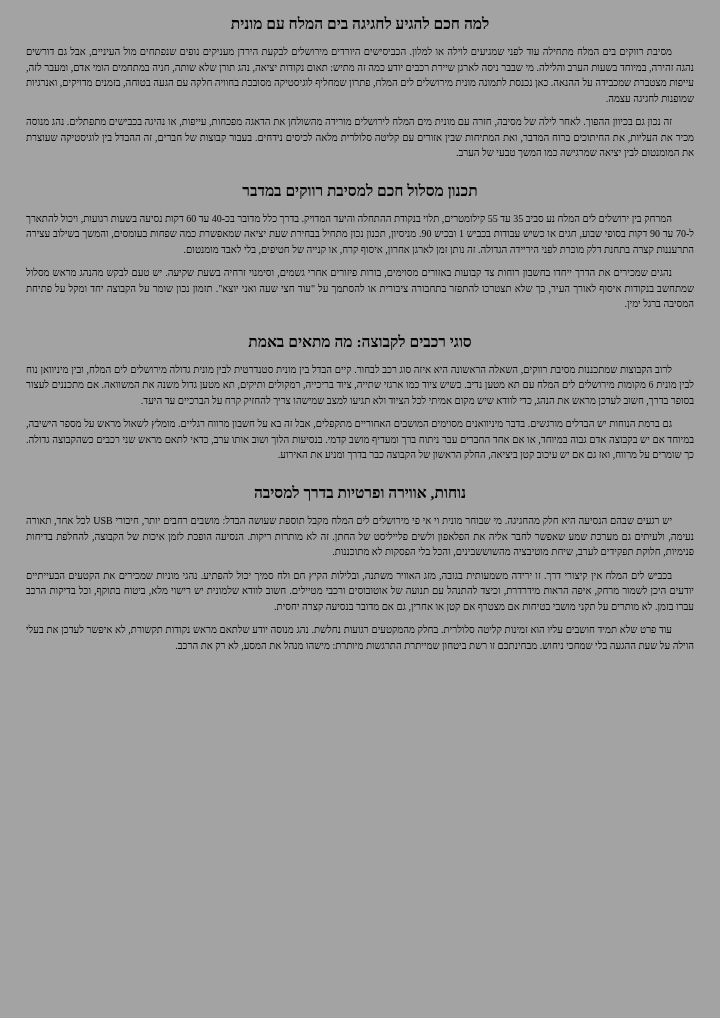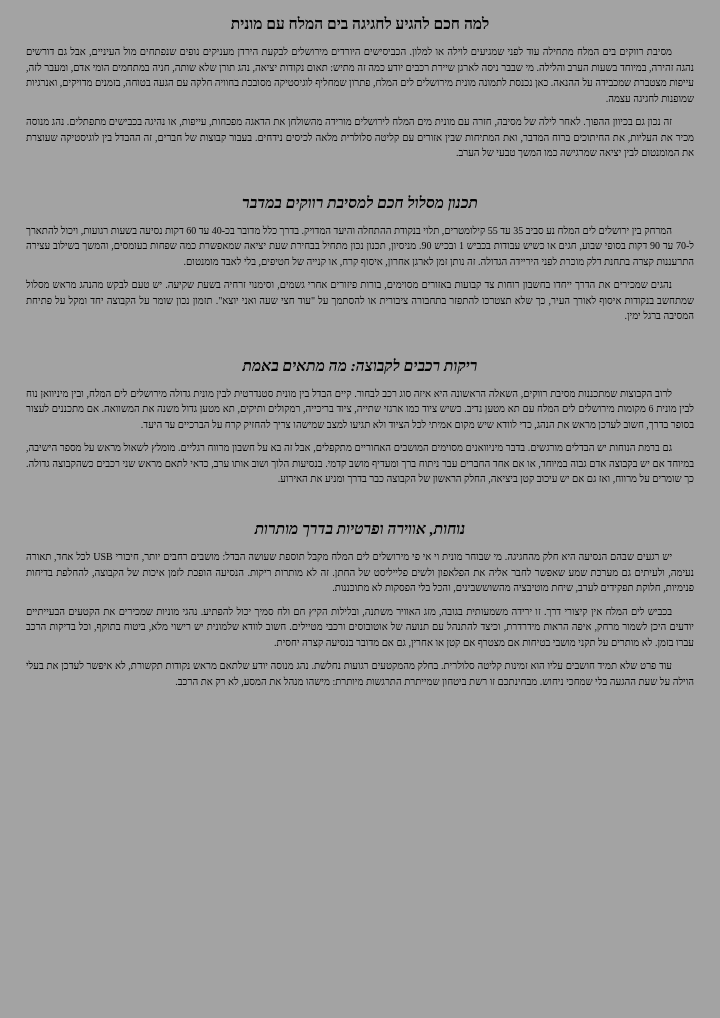--- a/index.html
+++ b/index.html
@@ -25,22 +25,21 @@
     font-family: "Liberation Serif", "DejaVu Serif", serif;
     font-size: 15.5px;
     font-weight: bold;
     text-align: center;
     margin: 0 0 10px 0;
     padding: 0;
     line-height: 1.3;
     color: #000;
   }
   .section + .section h2.section-heading {
-    margin-top: 32px;
-    font-style: italic;
+    margin-top: 20px;
   }
   p.para {
     font-size: 10px;
     line-height: 1.55;
     text-align: justify;
     text-justify: inter-word;
     margin: 8px 0 8px 0;
     text-indent: 22px;
     color: #000;
   }
@@ -63,27 +62,27 @@
     <p class="para">זה נכון גם בכיוון ההפוך. לאחר לילה של מסיבה, חזרה עם מונית מים המלח לירושלים מורידה מהשולחן את הדאגה מפכחות, עייפות, או נהיגה בכבישים מתפתלים. נהג מנוסה מכיר את העליות, את החיתוכים ברוח המדבר, ואת המתיחות שבין אזורים עם קליטה סלולרית מלאה לכיסים נידחים. בעבור קבוצות של חברים, זה ההבדל בין לוגיסטיקה שעוצרת את המומנטום לבין יציאה שמרגישה כמו המשך טבעי של הערב.</p>
   </div>
 
   <div class="section">
     <h2 class="section-heading">תכנון מסלול חכם למסיבת רווקים במדבר</h2>
     <p class="para">המרחק בין ירושלים לים המלח נע סביב 35 עד 55 קילומטרים, תלוי בנקודת ההתחלה והיעד המדויק. בדרך כלל מדובר בכ-40 עד 60 דקות נסיעה בשעות רגועות, ויכול להתארך ל-70 עד 90 דקות בסופי שבוע, חגים או כשיש עבודות בכביש 1 ובכיש 90. מניסיון, תכנון נכון מתחיל בבחירת שעת יציאה שמאפשרת כמה שפחות בעומסים, והמשך בשילוב עצירה התרעננות קצרה בתחנת דלק מוכרת לפני היריידה הגדולה. זה נותן זמן לארגן אחרון, איסוף קרח, או קנייה של חטיפים, בלי לאבד מומנטום.</p>
     <p class="para">נהגים שמכירים את הדרך ייחדו בחשבון רוחות צד קבועות באזורים מסוימים, בורות פיזורים אחרי גשמים, וסימנוי זרחיה בשעת שקיעה. יש טעם לבקש מהנהג מראש מסלול שמתחשב בנקודות איסוף לאורך העיר, כך שלא תצטרכו להתפזר בתחבורה ציבורית או להסתמך על "עוד חצי שעה ואני יוצא". תזמון נכון שומר על הקבוצה יחד ומקל על פתיחת המסיבה ברגל ימין.</p>
   </div>
 
   <div class="section">
-    <h2 class="section-heading">ריקות רכבים לקבוצה: מה מתאים באמת</h2>
+    <h2 class="section-heading">סוגי רכבים לקבוצה: מה מתאים באמת</h2>
     <p class="para">לרוב הקבוצות שמתכננות מסיבת רווקים, השאלה הראשונה היא איזה סוג רכב לבחור. קיים הבדל בין מונית סטנדרטית לבין מונית גדולה מירושלים לים המלח, ובין מיניוואן נוח לבין מונית 6 מקומות מירושלים לים המלח עם תא מטען נדיב. כשיש ציוד כמו ארגזי שתייה, ציוד בריכייה, רמקולים ותיקים, תא מטען גדול משנה את המשוואה. אם מתכננים לעצור בסופר בדרך, חשוב לעדכן מראש את הנהג, כדי לוודא שיש מקום אמיתי לכל הציוד ולא תגיעו למצב שמישהו צריך להחזיק קרח על הברכיים עד היעד.</p>
     <p class="para">גם ברמת הנוחות יש הבדלים מורגשים. בדבר מיניוואנים מסוימים המושבים האחוריים מתקפלים, אבל זה בא על חשבון מרווח רגליים. מומלץ לשאול מראש על מספר הישיבה, במיוחד אם יש בקבוצה אדם גבוה במיוחד, או אם אחד החברים עבר ניתוח ברך ומעדיף מושב קדמי. בנסיעות הלוך ושוב אותו ערב, כדאי לתאם מראש שני רכבים כשהקבוצה גדולה. כך שומרים על מרווח, ואז גם אם יש עיכוב קטן ביציאה, החלק הראשון של הקבוצה כבר בדרך ומניע את האירוע.</p>
   </div>
 
   <div class="section">
-    <h2 class="section-heading">נוחות, אווירה ופרטיות בדרך מותרות</h2>
+    <h2 class="section-heading">נוחות, אווירה ופרטיות בדרך למסיבה</h2>
     <p class="para">יש רגעים שבהם הנסיעה היא חלק מהחגיגה. מי שבוחר מונית וי אי פי מירושלים לים המלח מקבל תוספת שעושה הבדל: מושבים רחבים יותר, חיבורי USB לכל אחד, תאורה נעימה, ולעיתים גם מערכת שמע שאפשר לחבר אליה את הפלאפון ולשים פלייליסט של החתן. זה לא מותרות ריקות. הנסיעה הופכת לזמן איכות של הקבוצה, להחלפת בדיחות פנימיות, חלוקת תפקידים לערב, שיחת מוטיבציה מהשוששבינים, והכל בלי הפסקות לא מתוכננות.</p>
   </div>
 
   <div class="section">
     <p class="para">בכביש לים המלח אין קיצורי דרך. זו ירידה משמעותית בגובה, מזג האוויר משתנה, ובלילות הקיץ חם ולח סמיך יכול להפתיע. נהגי מוניות שמכירים את הקטעים הבעייתיים יודעים היכן לשמור מרחק, איפה הראות מידרדרת, וכיצד להתנהל עם תנועה של אוטובוסים ורכבי מטיילים. חשוב לוודא שלמונית יש רישוי מלא, ביטוח בתוקף, וכל בדיקות הרכב עברו בזמן. לא מותרים על תקני מושבי בטיחות אם מצטרף אם קטן או אחרין, גם אם מדובר בנסיעה קצרה יחסית.</p>
     <p class="para">עוד פרט שלא תמיד חושבים עליו הוא זמינות קליטה סלולרית. בחלק מהמקטעים רגועות נחלשת. נהג מנוסה יודע שלתאם מראש נקודות תקשורת, לא איפשר לעדכן את בעלי הוילה על שעת ההגעה בלי שמחכי ניחוש. מבחינתכם זו רשת ביטחון שמייתרת התרגשות מיותרת: מישהו מנהל את המסע, לא רק את הרכב.</p>
   </div>
 
 
 </div>

